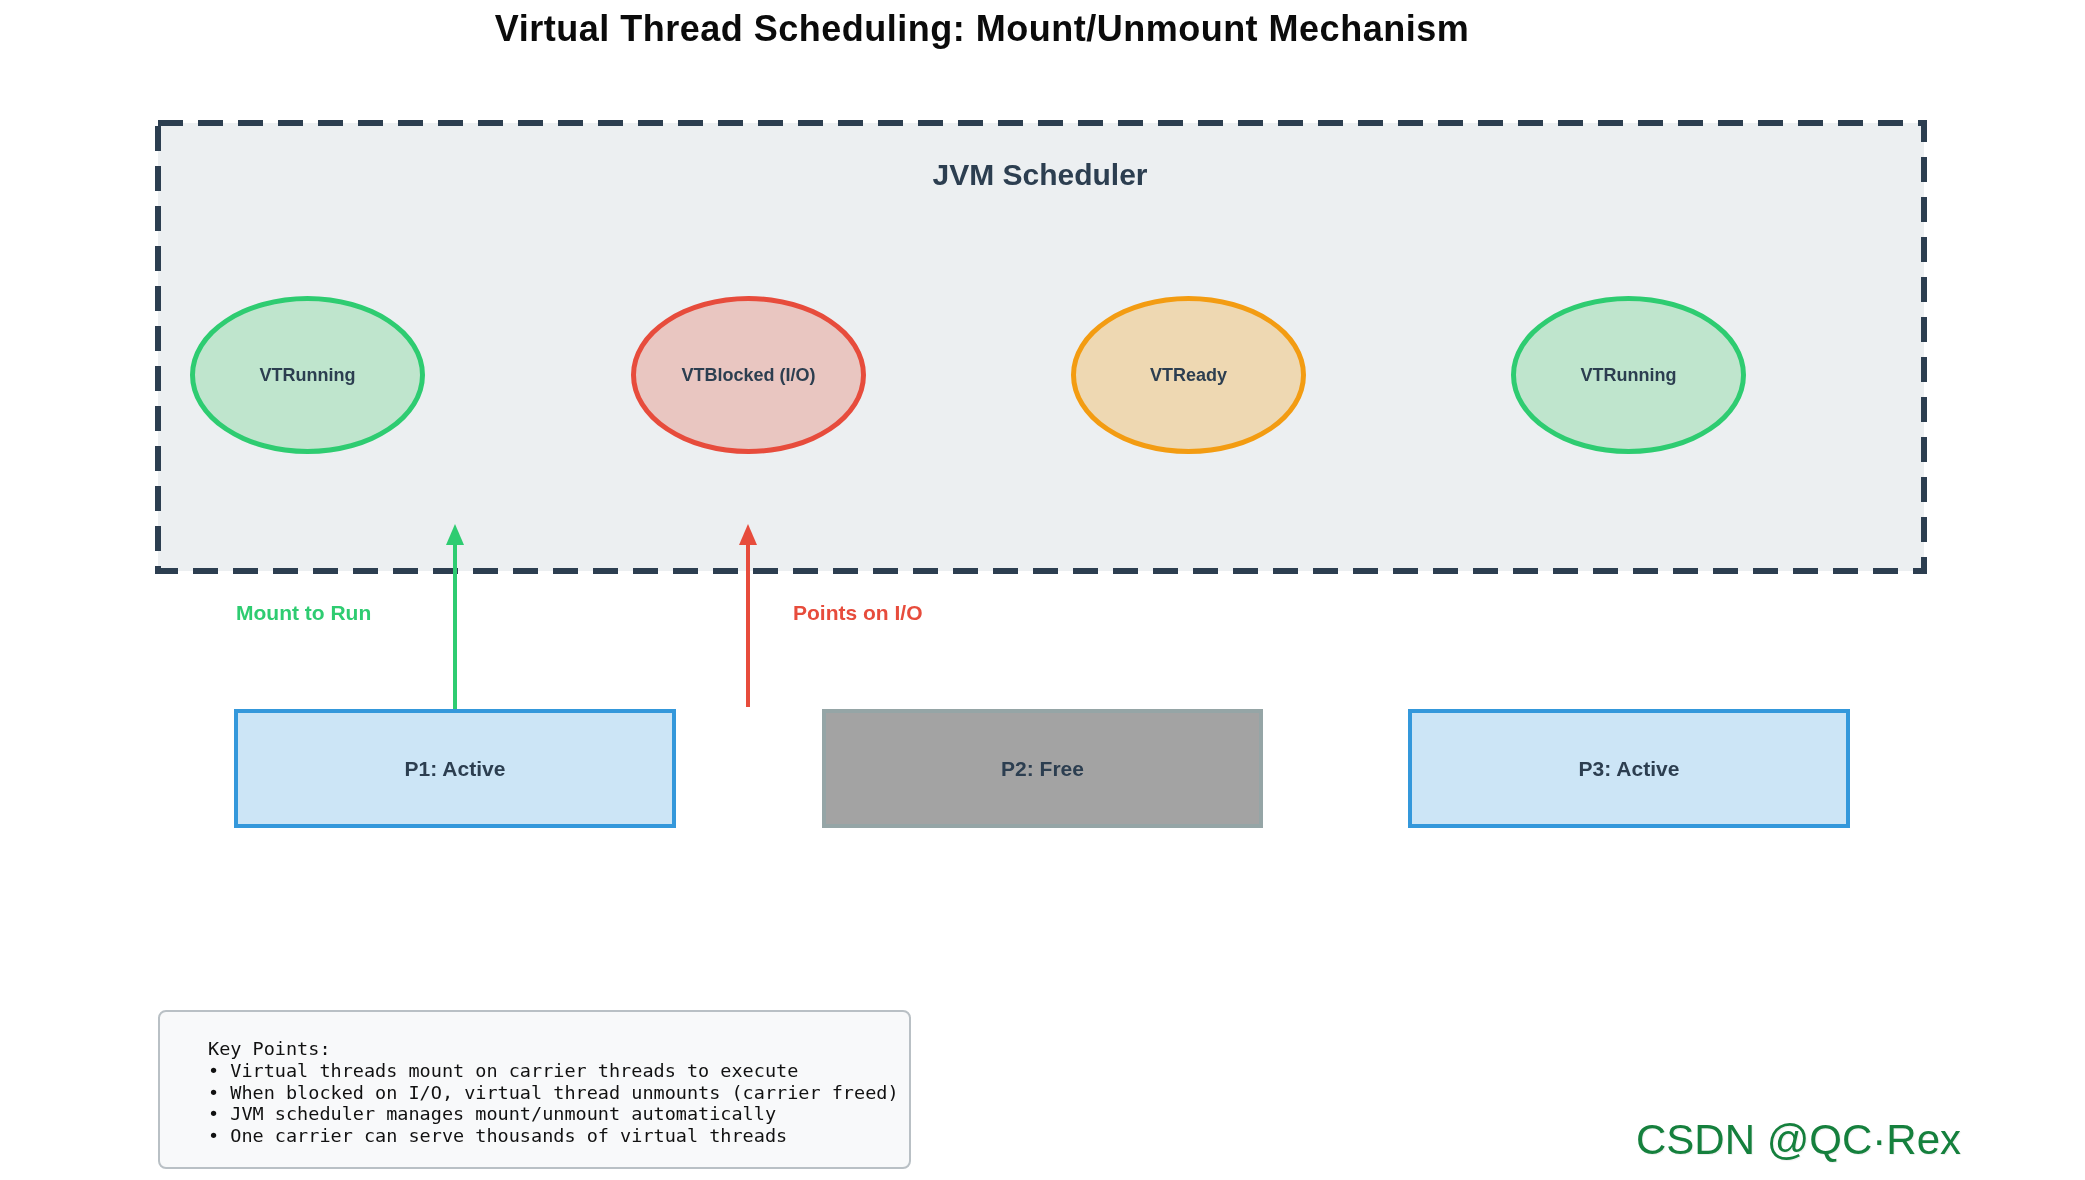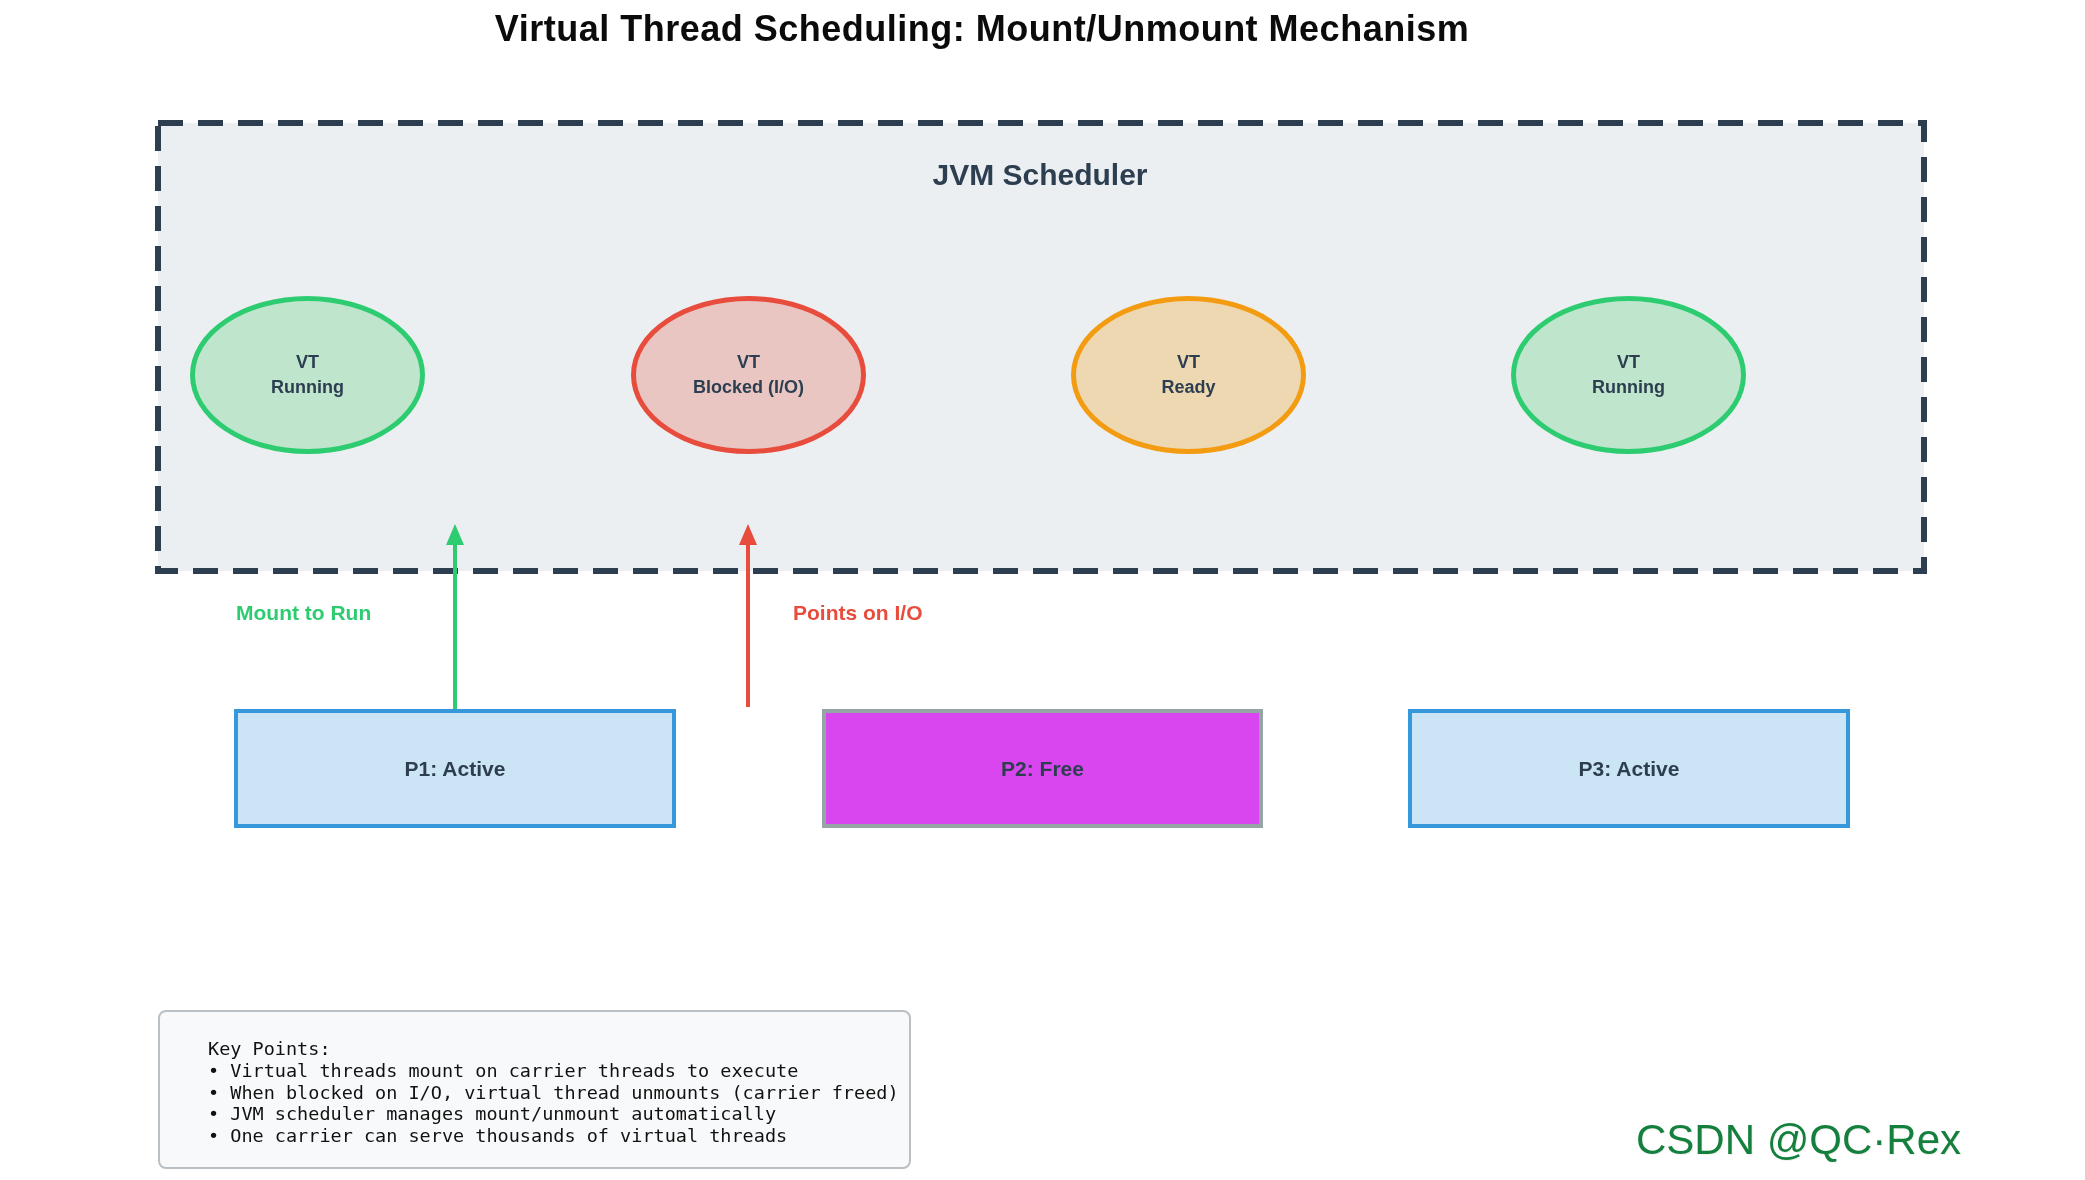--- a/index.html
+++ b/index.html
@@ -44,21 +44,21 @@
     color: #2c3e50;
   }
 
   
   .vt {
     position: absolute;
     width: 235px; height: 158px;
     border-radius: 50%;
     border: 5px solid;
     display: flex;
-    flex-direction: column;
+    flex-direction: row;
     align-items: center;
     justify-content: center;
     box-sizing: border-box;
     text-align: center;
   }
   .vt .vt-line {
     font-size: 18px;
     font-weight: bold;
     color: #2c3e50;
     line-height: 25px;
@@ -92,21 +92,21 @@
     border: 4px solid;
     box-sizing: border-box;
     display: flex;
     align-items: center;
     justify-content: center;
     font-size: 21px;
     font-weight: bold;
     color: #2c3e50;
   }
   .carrier-active { background: #cce5f6; border-color: #3498db; }
-  .carrier-free   { background: #d946ef; border-color: #95a5a6; }
+  .carrier-free   { background: #a3a3a3; border-color: #95a5a6; }
   .carrier-p1 { left: 234px; }
   .carrier-p2 { left: 822px; width: 441px; }
   .carrier-p3 { left: 1408px; }
 
   
   .keypoints {
     position: absolute;
     left: 158px; top: 1010px;
     width: 753px; height: 159px;
     box-sizing: border-box;

